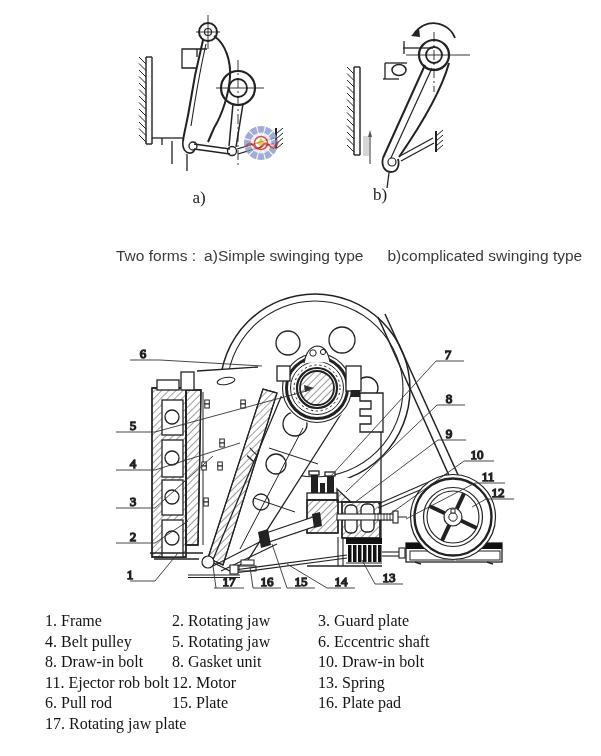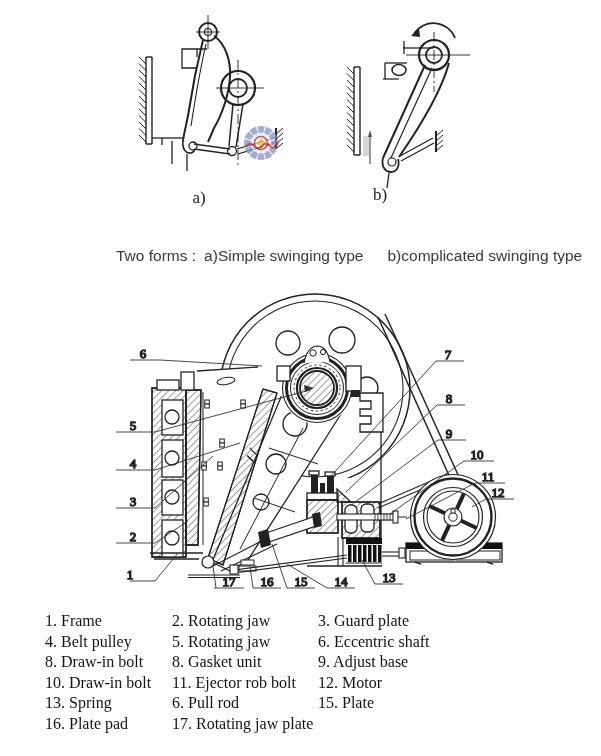--- a/index.html
+++ b/index.html
@@ -478,21 +478,20 @@
 
 <div class="parts">
   <span>1. Frame</span>
   <span>2. Rotating jaw</span>
   <span>3. Guard plate</span>
   <span>4. Belt pulley</span>
   <span>5. Rotating jaw</span>
   <span>6. Eccentric shaft</span>
   <span>8. Draw-in bolt</span>
   <span>8. Gasket unit</span>
-  <span>9. Adjust base</span>
   <span>10. Draw-in bolt</span>
   <span>11. Ejector rob bolt</span>
   <span>12. Motor</span>
   <span>13. Spring</span>
   <span>6. Pull rod</span>
   <span>15. Plate</span>
   <span>16. Plate pad</span>
   <span>17. Rotating jaw plate</span>
 </div>
 

